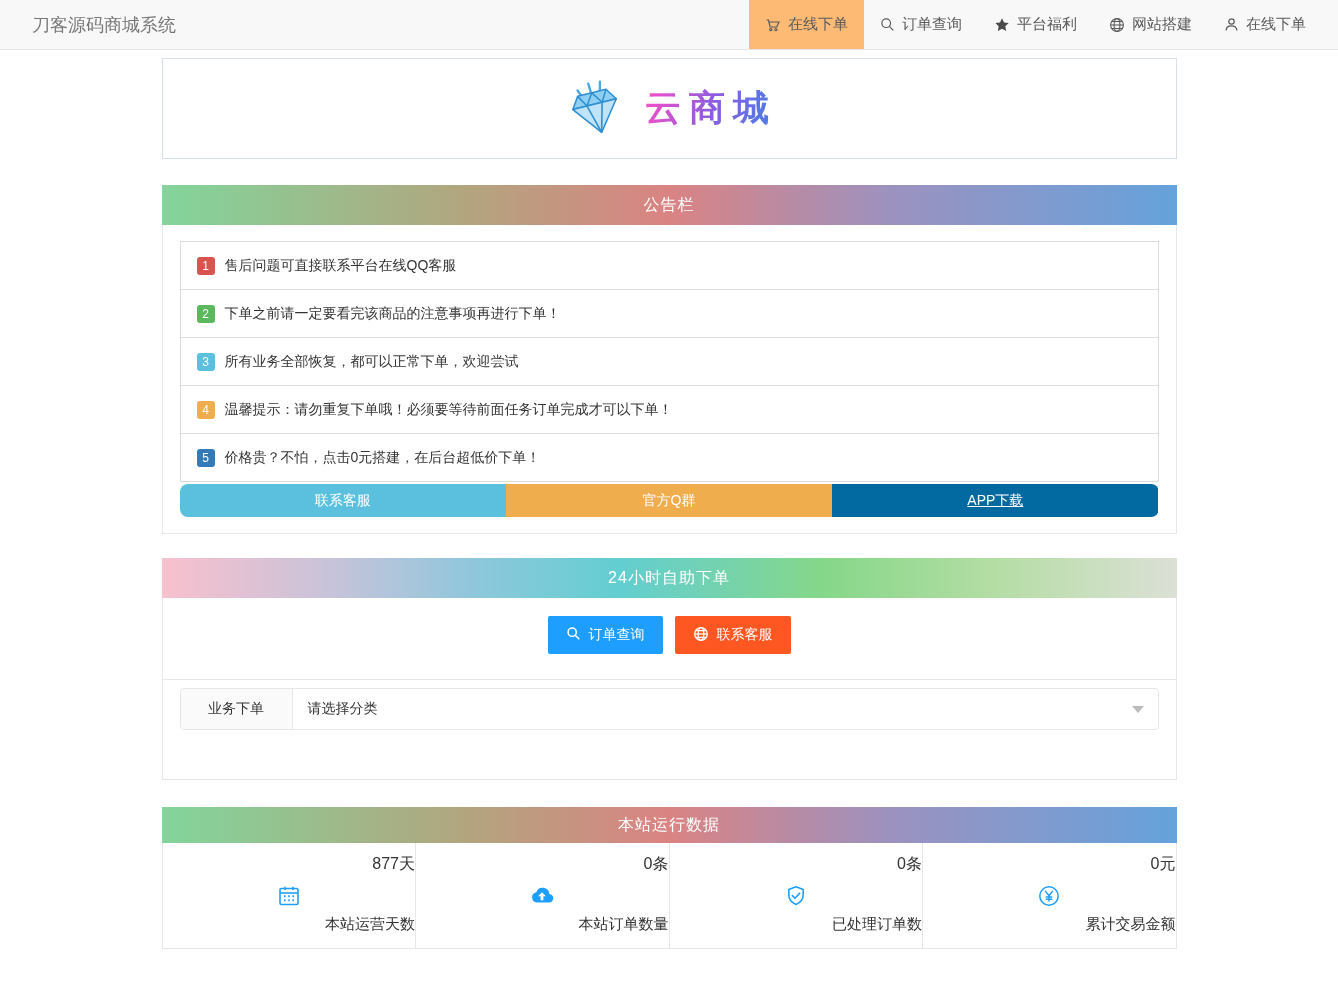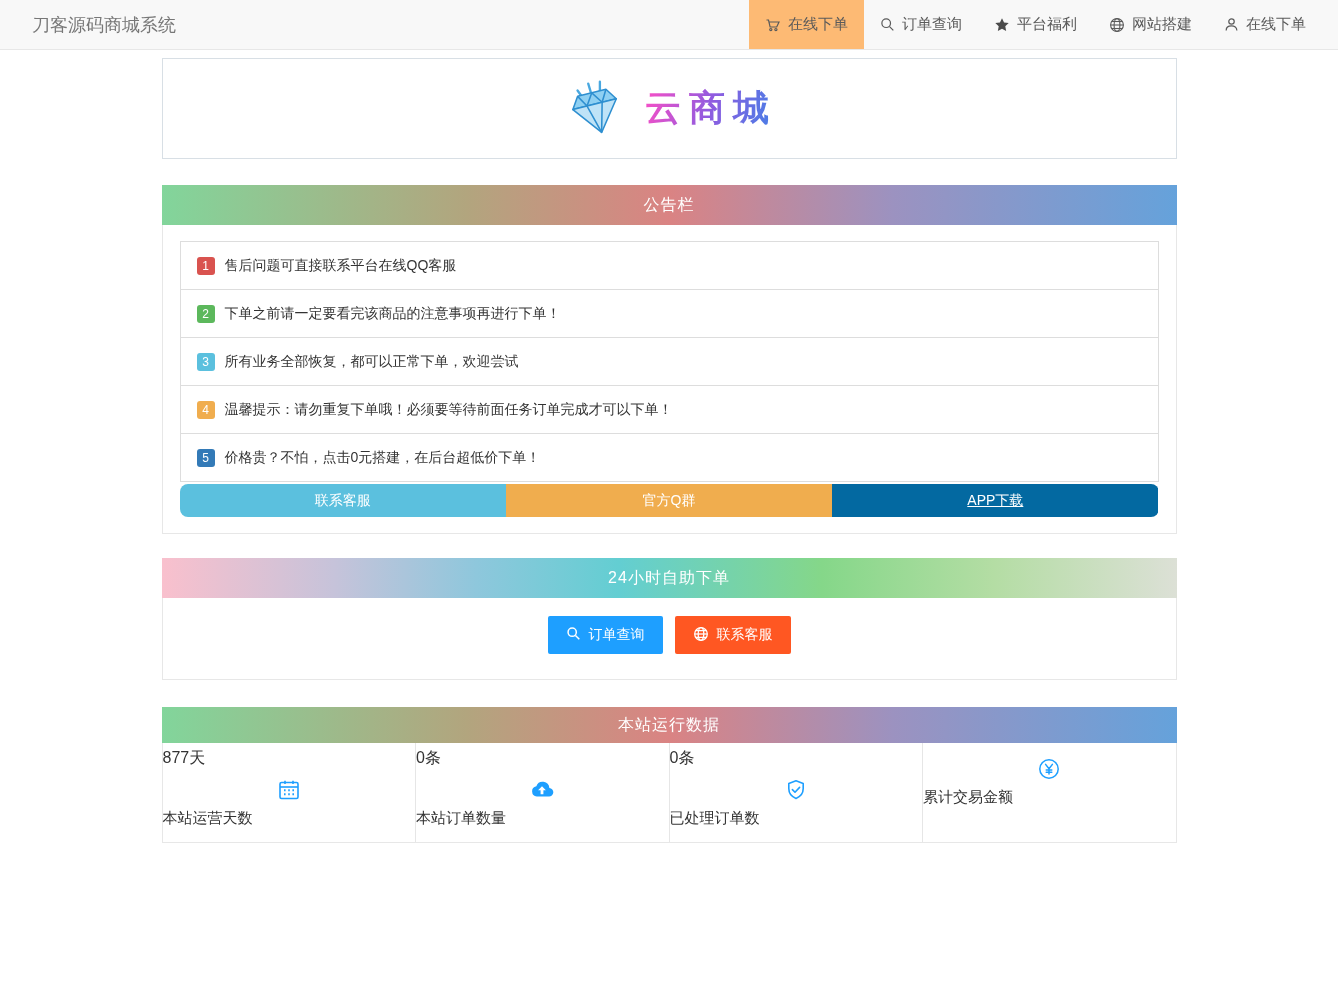--- a/index.html
+++ b/index.html
@@ -100,21 +100,21 @@
     position: absolute; right: 14px; top: 50%; margin-top: -3px;
     width: 0; height: 0;
     border-left: 6px solid transparent; border-right: 6px solid transparent;
     border-top: 7px solid #bcbcbc;
   }
 
   
   .stats-card { margin-top: 27px; }
   .stats-header { height: 36px; line-height: 36px; }
   .stats-body { display: flex; }
-  .stat-cell { flex: 1; text-align: left; padding: 5px 0 14px; border-left: 1px solid #e6e6e6; }
+  .stat-cell { flex: 1; text-align: right; padding: 11px 0 14px; border-left: 1px solid #e6e6e6; }
   .stat-cell:first-child { border-left: none; }
   .stat-value { font-size: 16px; color: #333; }
   .stat-icon { height: 30px; display: flex; align-items: center; justify-content: center; margin: 6px 0 4px; }
   .stat-label { font-size: 15px; color: #333; }
 </style>
 </head>
 <body>
 
 <div class="navbar">
   <div class="brand">刀客源码商城系统</div>
@@ -242,20 +242,29 @@
               <circle cx="8" cy="8" r="6.3"></circle>
                 <ellipse cx="8" cy="8" rx="2.8" ry="6.3"></ellipse>
               <line x1="1.7" y1="8" x2="14.3" y2="8"></line>
                 <line x1="2.6" y1="4.6" x2="13.4" y2="4.6"></line>
                 <line x1="2.6" y1="11.4" x2="13.4" y2="11.4"></line>
             </svg>
           </span>
           <span>联系客服</span>
         </button>
       </div>
+      <div class="form-area">
+        <div class="form-row">
+          <div class="form-label">业务下单</div>
+          <div class="form-select">
+            <span>请选择分类</span>
+            <span class="caret-down"></span>
+          </div>
+        </div>
+      </div>
     </div>
   </div>
 
   <div class="card stats-card">
     <div class="panel-header grad-a stats-header">本站运行数据</div>
     <div class="panel-body stats-body">
       <div class="stat-cell">
         <div class="stat-value">877天</div>
         <div class="stat-icon">
           <svg width="24" height="24" viewBox="0 0 24 24" fill="none" stroke="#1E9FFF" stroke-width="1.6">
@@ -290,20 +299,21 @@
         <div class="stat-value">0条</div>
         <div class="stat-icon">
           <svg width="24" height="24" viewBox="0 0 24 24" fill="none" stroke="#1E9FFF" stroke-width="1.6" stroke-linejoin="round" stroke-linecap="round">
             <path d="M12 2.8l7.2 2.6v5.2c0 4.6-3 8.2-7.2 9.8-4.2-1.6-7.2-5.2-7.2-9.8V5.4z"></path>
             <polyline points="8.4,11.6 11,14.2 15.6,9.4"></polyline>
           </svg>
         </div>
         <div class="stat-label">已处理订单数</div>
       </div>
       <div class="stat-cell">
+        <div class="stat-value">0元</div>
         <div class="stat-icon">
           <svg width="24" height="24" viewBox="0 0 24 24" fill="none" stroke="#1E9FFF" stroke-width="1.5" stroke-linecap="round">
             <circle cx="12" cy="12" r="9.2"></circle>
             <path d="M8.6 7.4 L12 11.8 L15.4 7.4 M12 11.8 V17 M9.2 13 h5.6 M9.2 15.2 h5.6"></path>
           </svg>
         </div>
         <div class="stat-label">累计交易金额</div>
       </div>
     </div>
   </div>

